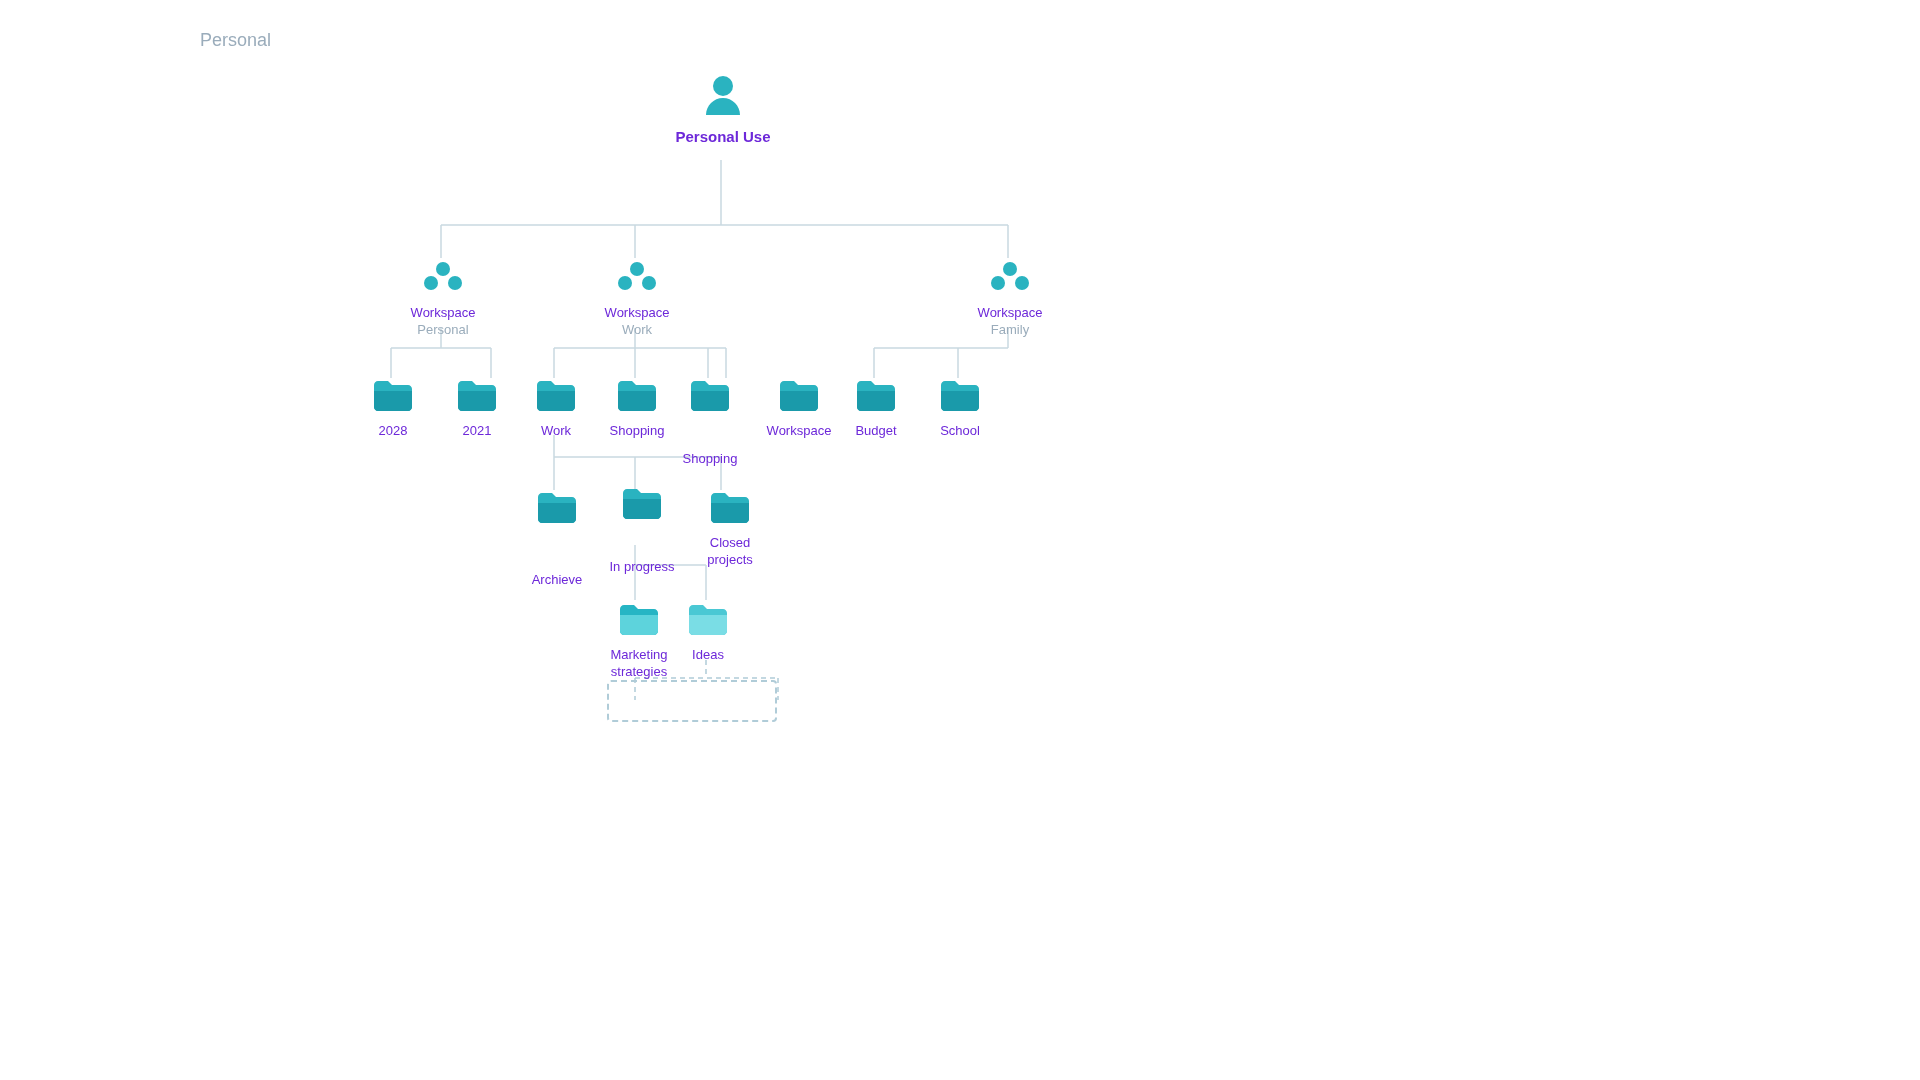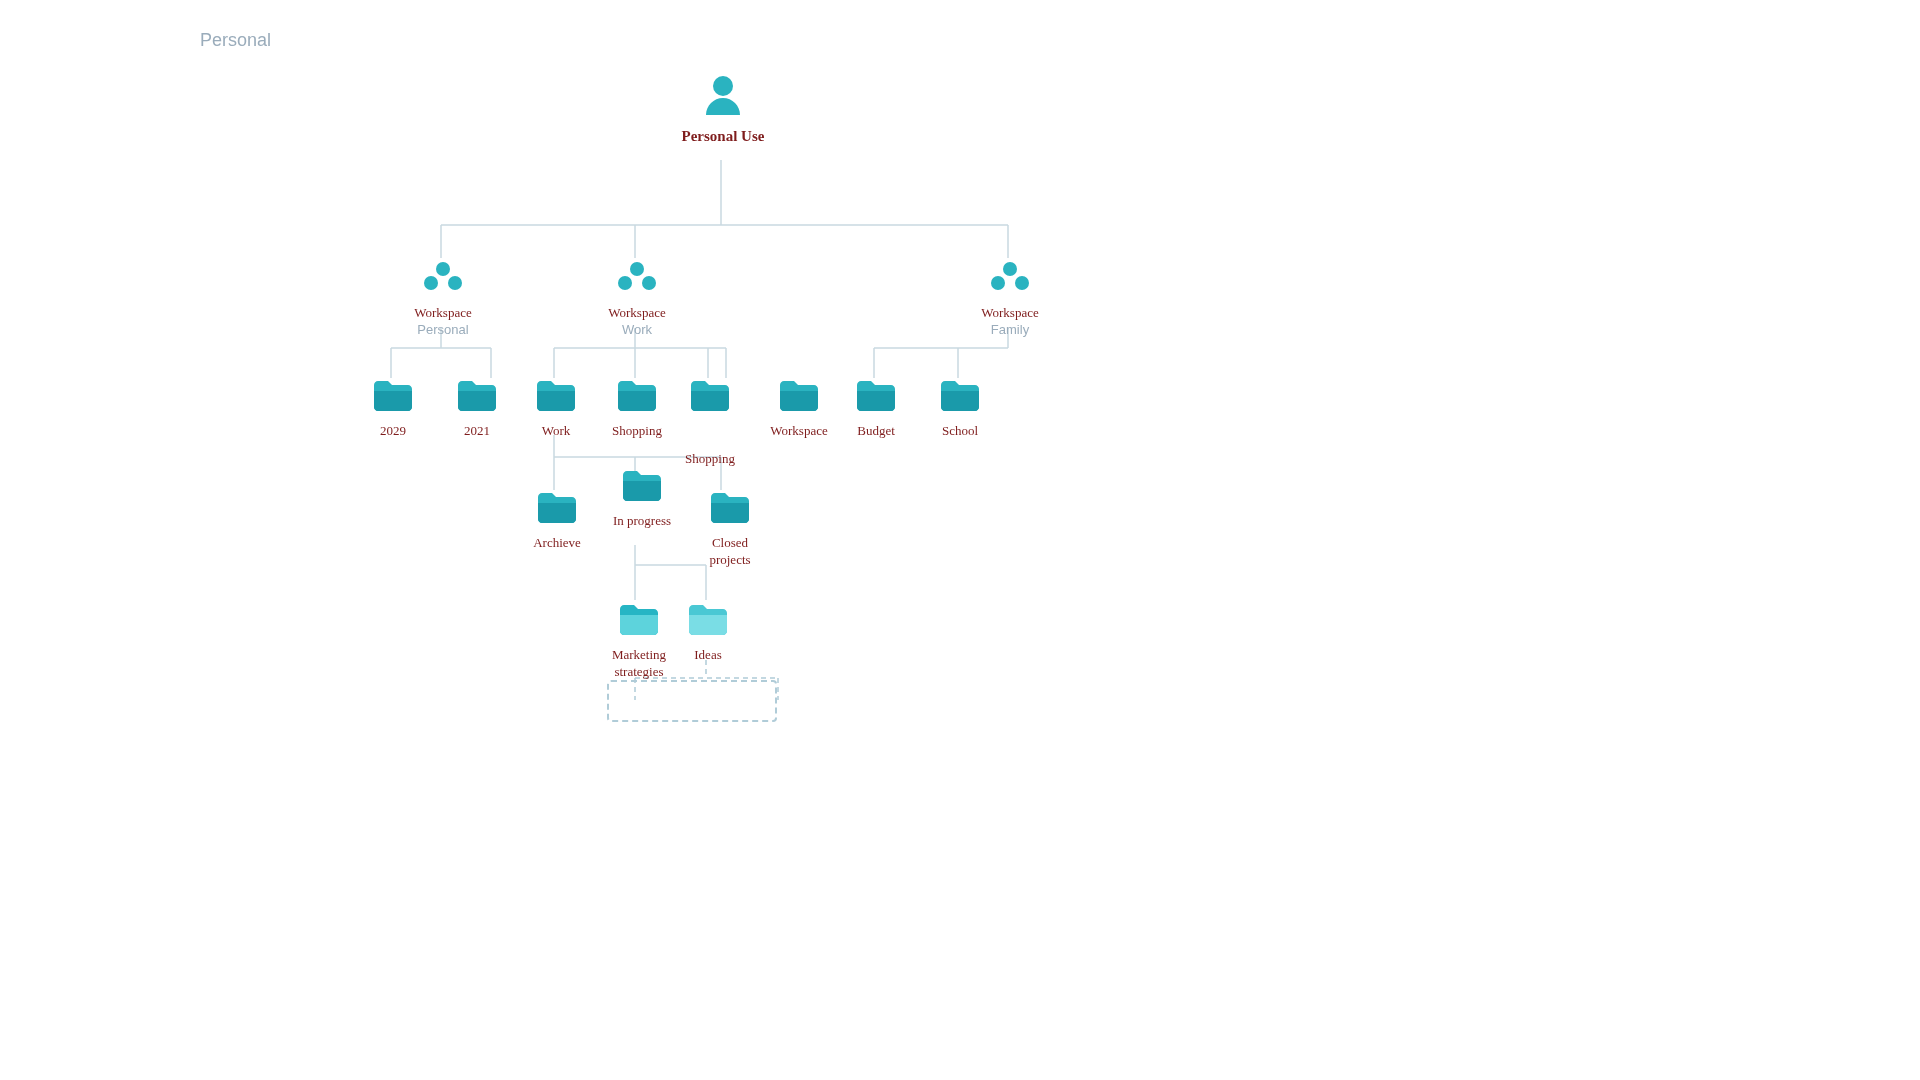--- a/index.html
+++ b/index.html
@@ -50,23 +50,22 @@
       width: 44px;
       height: 44px;
       display: flex;
       align-items: center;
       justify-content: center;
     }
 
     .node-label {
       margin-top: 6px;
       font-size: 13px;
-      color: #7f1d1d;
+      color: #6d28d9;
       line-height: 1.3;
-      font-family: Liberation Serif, serif;
     }
 
     .node-sublabel {
       font-size: 13px;
       color: #9aacbb;
       line-height: 1.3;
     }
 
     
     .folder-teal { color: #2ab3c0; }
@@ -177,21 +176,21 @@
     <div class="node-sublabel">Family</div>
   </div>
 
   <div class="node" style="left:363px; top:373px; width:60px;">
     <div class="node-icon folder-teal">
       <svg width="42" height="36" viewBox="0 0 42 36" fill="#2ab3c0" xmlns="http://www.w3.org/2000/svg">
         <path d="M2 8C2 5.8 3.8 4 6 4h10l4 4h16c2.2 0 4 1.8 4 4v18c0 2.2-1.8 4-4 4H6c-2.2 0-4-1.8-4-4V8z"></path>
         <path d="M2 14h38v16c0 2.2-1.8 4-4 4H6c-2.2 0-4-1.8-4-4V14z" fill="#1a9aaa"></path>
       </svg>
     </div>
-    <div class="node-label">2029</div>
+    <div class="node-label">2028</div>
   </div>
 
   <div class="node" style="left:447px; top:373px; width:60px;">
     <div class="node-icon folder-teal">
       <svg width="42" height="36" viewBox="0 0 42 36" fill="#2ab3c0" xmlns="http://www.w3.org/2000/svg">
         <path d="M2 8C2 5.8 3.8 4 6 4h10l4 4h16c2.2 0 4 1.8 4 4v18c0 2.2-1.8 4-4 4H6c-2.2 0-4-1.8-4-4V8z"></path>
         <path d="M2 14h38v16c0 2.2-1.8 4-4 4H6c-2.2 0-4-1.8-4-4V14z" fill="#1a9aaa"></path>
       </svg>
     </div>
     <div class="node-label">2021</div>
@@ -250,31 +249,31 @@
   <div class="node" style="left:930px; top:373px; width:60px;">
     <div class="node-icon folder-teal">
       <svg width="42" height="36" viewBox="0 0 42 36" fill="#2ab3c0" xmlns="http://www.w3.org/2000/svg">
         <path d="M2 8C2 5.8 3.8 4 6 4h10l4 4h16c2.2 0 4 1.8 4 4v18c0 2.2-1.8 4-4 4H6c-2.2 0-4-1.8-4-4V8z"></path>
         <path d="M2 14h38v16c0 2.2-1.8 4-4 4H6c-2.2 0-4-1.8-4-4V14z" fill="#1a9aaa"></path>
       </svg>
     </div>
     <div class="node-label">School</div>
   </div>
 
-  <div class="node" style="left:526px; top:485px; width:62px;">
+  <div class="node" style="left:526px; top:485px; width:62px;gap:37px;">
     <div class="node-icon folder-teal">
       <svg width="42" height="36" viewBox="0 0 42 36" fill="#2ab3c0" xmlns="http://www.w3.org/2000/svg">
         <path d="M2 8C2 5.8 3.8 4 6 4h10l4 4h16c2.2 0 4 1.8 4 4v18c0 2.2-1.8 4-4 4H6c-2.2 0-4-1.8-4-4V8z"></path>
         <path d="M2 14h38v16c0 2.2-1.8 4-4 4H6c-2.2 0-4-1.8-4-4V14z" fill="#1a9aaa"></path>
       </svg>
     </div>
     <div class="node-label">Archieve</div>
   </div>
 
-  <div class="node" style="left:607px; top:463px; width:70px;">
+  <div class="node" style="left:607px; top:481px; width:70px;gap:28px;">
     <div class="node-icon folder-teal">
       <svg width="42" height="36" viewBox="0 0 42 36" fill="#2ab3c0" xmlns="http://www.w3.org/2000/svg">
         <path d="M2 8C2 5.8 3.8 4 6 4h10l4 4h16c2.2 0 4 1.8 4 4v18c0 2.2-1.8 4-4 4H6c-2.2 0-4-1.8-4-4V8z"></path>
         <path d="M2 14h38v16c0 2.2-1.8 4-4 4H6c-2.2 0-4-1.8-4-4V14z" fill="#1a9aaa"></path>
       </svg>
     </div>
     <div class="node-label">In progress</div>
   </div>
 
   <div class="node" style="left:690px; top:485px; width:80px;">

